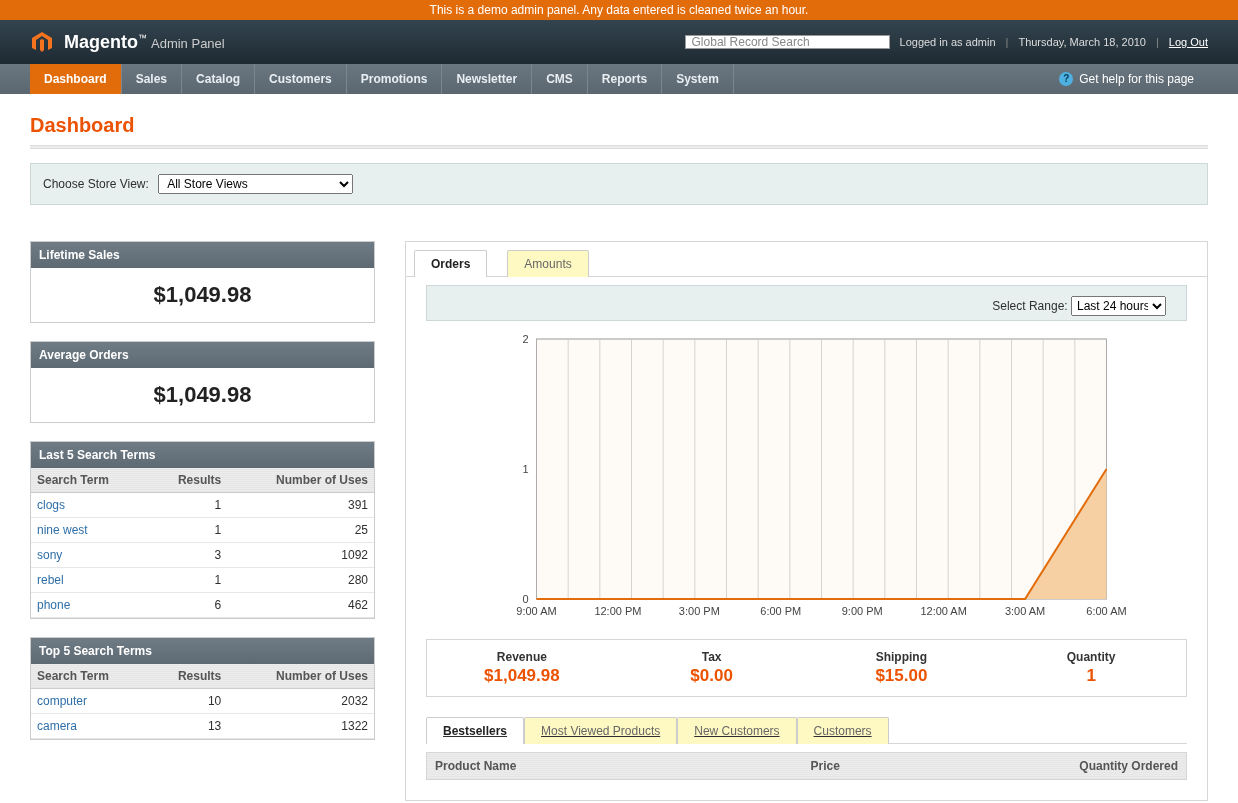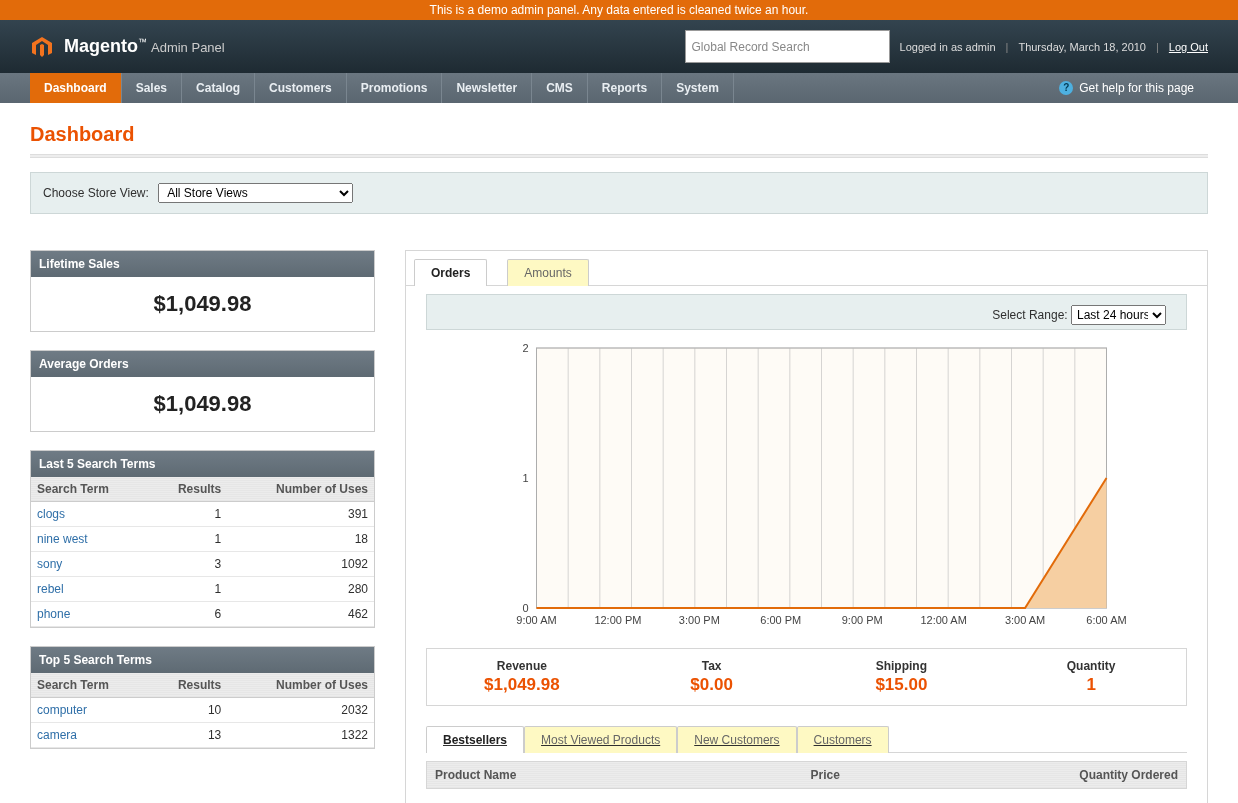--- a/index.html
+++ b/index.html
@@ -7,21 +7,21 @@
 
 .demo-banner { background: #e26b0a; color: #fff; text-align: center; padding: 3px 0; font-size: 12px; }
 .header { background: linear-gradient(#33444f, #1e2a32); padding: 10px 30px; display: flex; align-items: center; color: #fff; }
 .logo-wrap { display: flex; align-items: center; gap: 10px; }
 .logo-icon { width: 24px; height: 24px; }
 .logo-text { font-size: 18px; color: #fff; }
 .logo-text strong { font-weight: bold; }
 .logo-sub { color: #ccc; font-size: 13px; margin-left: 4px;}
 .header-right { margin-left: auto; display: flex; align-items: center; gap: 10px; color: #ddd; font-size: 11px;}
 .header-right a { color: #fff; text-decoration: underline; }
-.search-box { width: 205px; height: 33px; border: 1px solid #999; padding: 2px 6px; color: #888; font-size: 12px;}
+.search-box { width: 205px; height: 14px; border: 1px solid #999; padding: 2px 6px; color: #888; font-size: 12px;}
 .sep { color: #888; }
 
 .nav { background: linear-gradient(#6a7680, #5a6670); display: flex; padding: 0 30px; color:#fff; font-size:12px;}
 .nav-item { padding: 8px 14px; border-right: 1px solid #7a8690; cursor: pointer; font-weight: bold; color: #e9eef2;}
 .nav-item.active { background: #e26b0a; color:#fff;}
 .nav-help { margin-left: auto; padding: 8px 14px; color: #fff; display:flex; align-items:center; gap:6px;}
 .help-icon { width:14px; height:14px; background:#4db0e0; border-radius:50%; color:#003a55; font-weight:bold; font-size:10px; line-height:14px; text-align:center;}
 
 .page-title { margin: 20px 30px 8px; color: #eb5202; font-size: 20px; font-weight: bold;}
 .title-underline { height:4px; background:#ededed; margin:0 30px 14px; border-top:1px solid #ddd; border-bottom:1px solid #ddd;}
@@ -142,21 +142,21 @@
           </thead>
         <tbody id="last-search-body">
             <tr>
               <td><a class="link-term" href="#">clogs</a></td>
               <td class="num">1</td>
               <td class="num">391</td>
             </tr>
             <tr>
               <td><a class="link-term" href="#">nine west</a></td>
               <td class="num">1</td>
-              <td class="num">18</td>
+              <td class="num">25</td>
             </tr>
             <tr>
               <td><a class="link-term" href="#">sony</a></td>
               <td class="num">3</td>
               <td class="num">1092</td>
             </tr>
             <tr>
               <td><a class="link-term" href="#">rebel</a></td>
               <td class="num">1</td>
               <td class="num">280</td>

